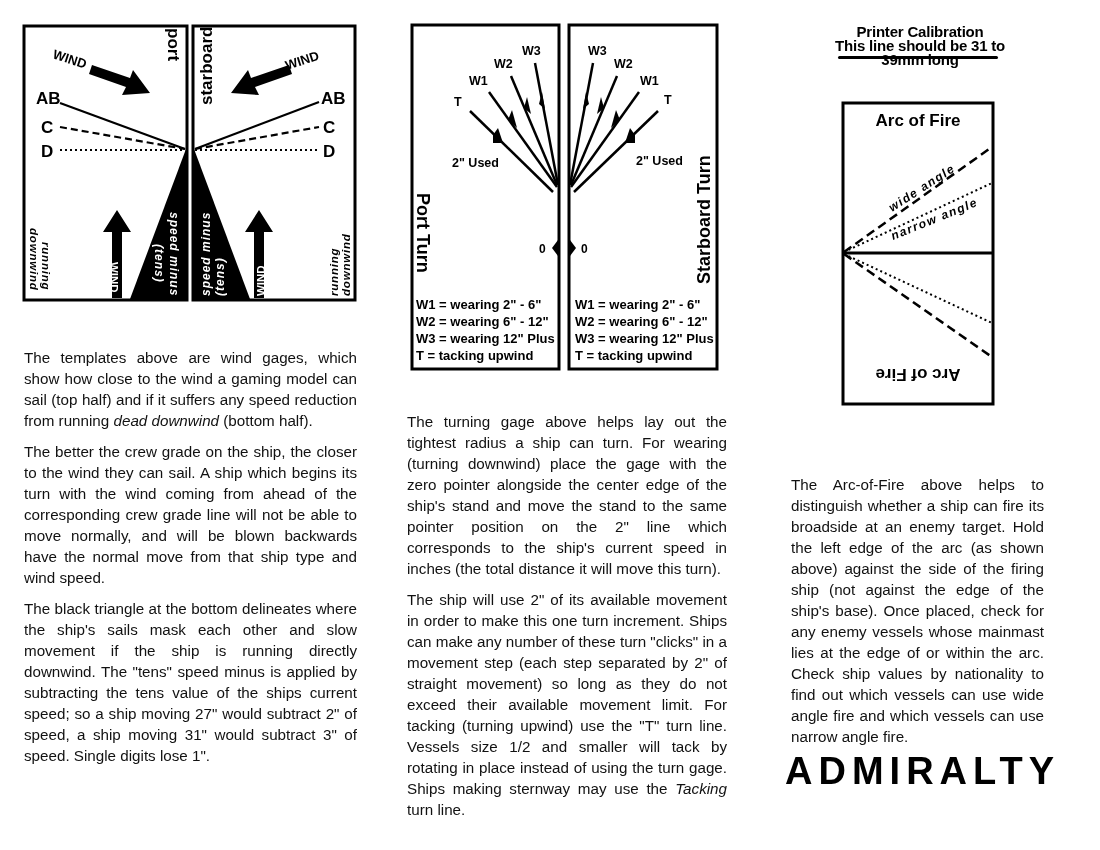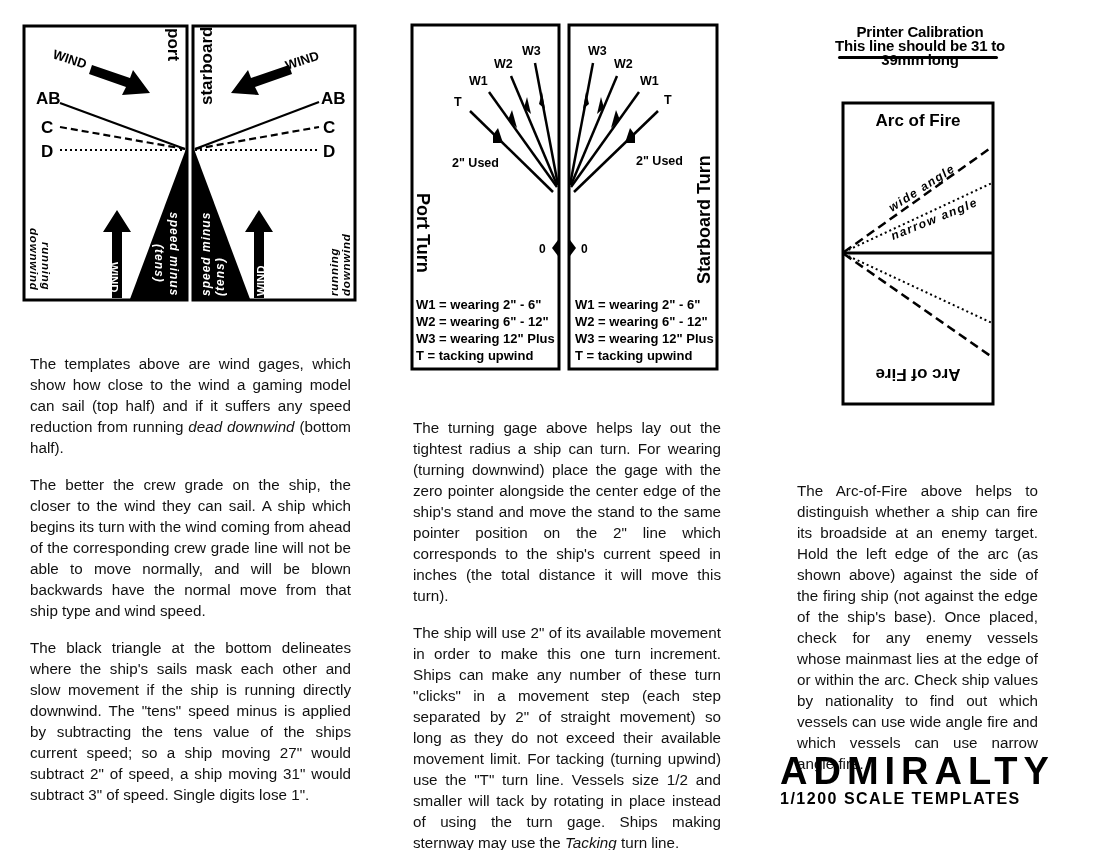--- a/index.html
+++ b/index.html
@@ -10,32 +10,32 @@
   .abs { position: absolute; }
   svg text { font-family: "Liberation Sans", sans-serif; }
   .para {
     position: absolute;
     font-family: "Liberation Sans", sans-serif;
     font-size: 15.2px;
     line-height: 21px;
     text-align: justify;
     color: #111;
   }
-  .para p { margin: 16px; }
+  .para p { margin: 10px; }
   .para em { font-style: italic; }
   .calib {
     position: absolute; left: 820px; top: 25px; width: 200px;
     text-align: center; font-weight: bold; font-size: 15px; line-height: 14px;
     letter-spacing: -0.2px;
   }
   .calib-line {
     position: absolute; left: 838px; top: 56px; width: 160px; height: 3px; background: #000; border-radius: 2px;
   }
   .brand {
-    position: absolute; left: 780px; top: 752px; width: 280px; text-align: left;
+    position: absolute; left: 780px; top: 752px; width: 280px; text-align: right;
   }
   .brand-title {
     font-family: "Liberation Sans", sans-serif; font-weight: bold;
     font-size: 38px; letter-spacing: 6px; line-height: 38px;
   }
   .brand-sub {
     font-family: "Liberation Sans", sans-serif; font-weight: bold;
     font-size: 16px; letter-spacing: 1.5px; line-height: 18px;
   }
 </style>
@@ -185,14 +185,13 @@
   <p>The turning gage above helps lay out the tightest radius a ship can turn. For wearing (turning downwind) place the gage with the zero pointer alongside the center edge of the ship's stand and move the stand to the same pointer position on the 2" line which corresponds to the ship's current speed in inches (the total distance it will move this turn).</p>
   <p><span>The ship will use 2" of its available movement in order to make this one turn increment. Ships can make any number of these turn "clicks" in a movement step (each step separated by 2" of straight movement) so long as they do not exceed their available movement limit. For tacking (turning upwind) use the "T" turn line. Vessels size 1/2 and smaller will tack by rotating in place instead of using the turn gage. Ships making sternway may use the </span><em>Tacking</em><span> turn line.</span></p>
 </div>
 
 <div class="para" style="left:781px;top:464px;width:273px;">
   <p>The Arc-of-Fire above helps to distinguish whether a ship can fire its broadside at an enemy target. Hold the left edge of the arc (as shown above) against the side of the firing ship (not against the edge of the ship's base). Once placed, check for any enemy vessels whose mainmast lies at the edge of or within the arc. Check ship values by nationality to find out which vessels can use wide angle fire and which vessels can use narrow angle fire.</p>
 </div>
 
 <div class="brand">
   <div class="brand-title">ADMIRALTY</div>
-  <div class="brand-sub">1/1200 SCALE TEMPLATES</div>
 </div>
 
 </body></html>

